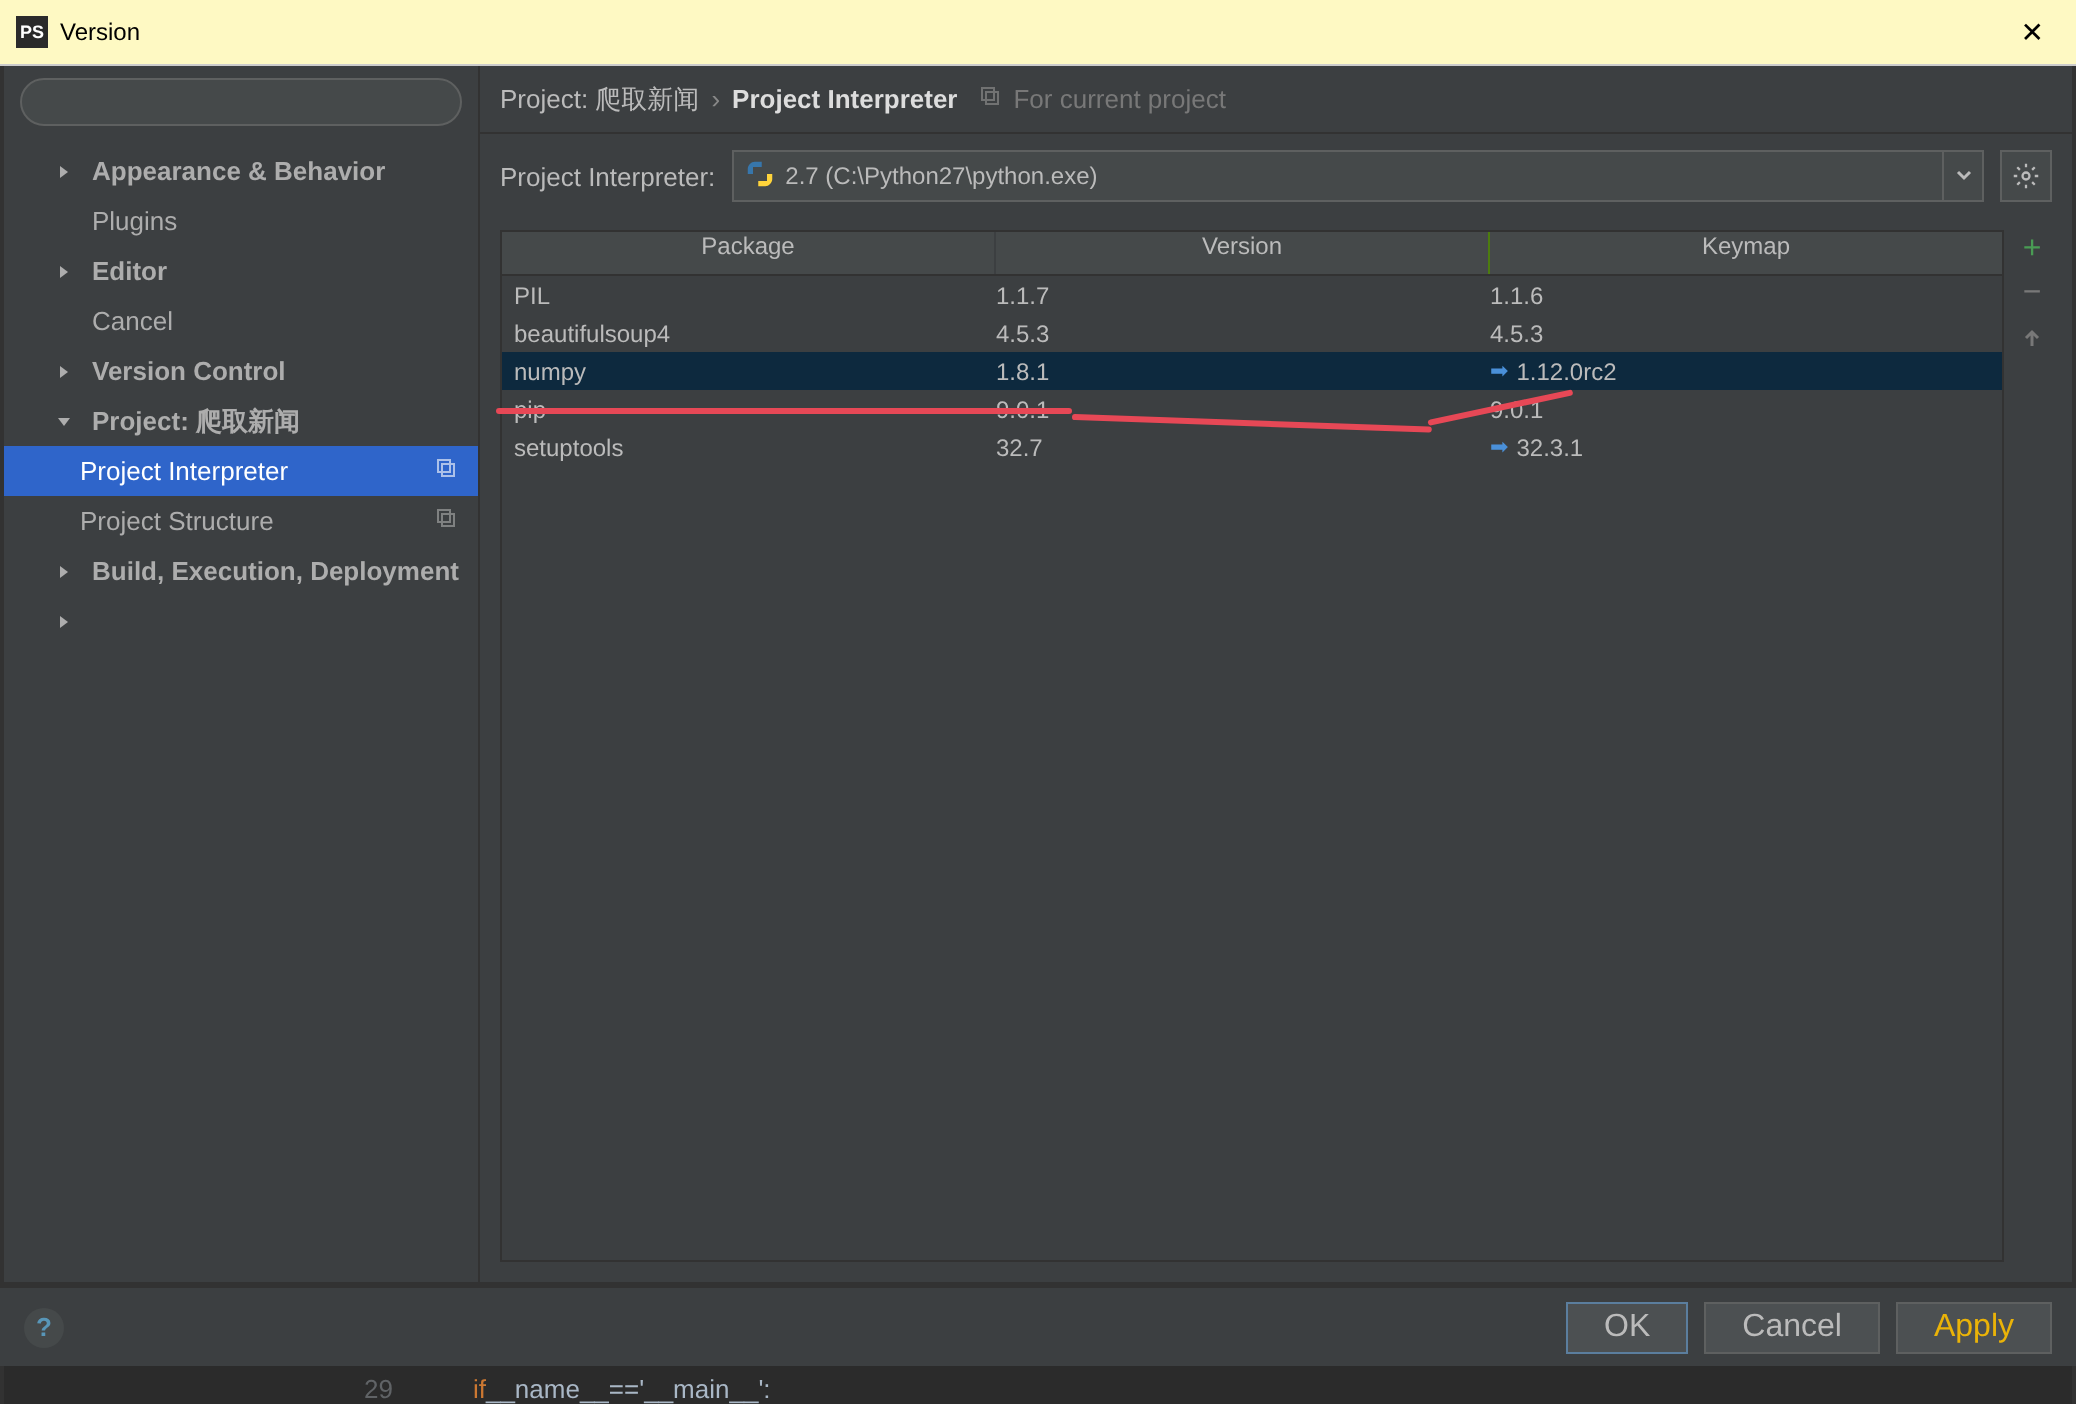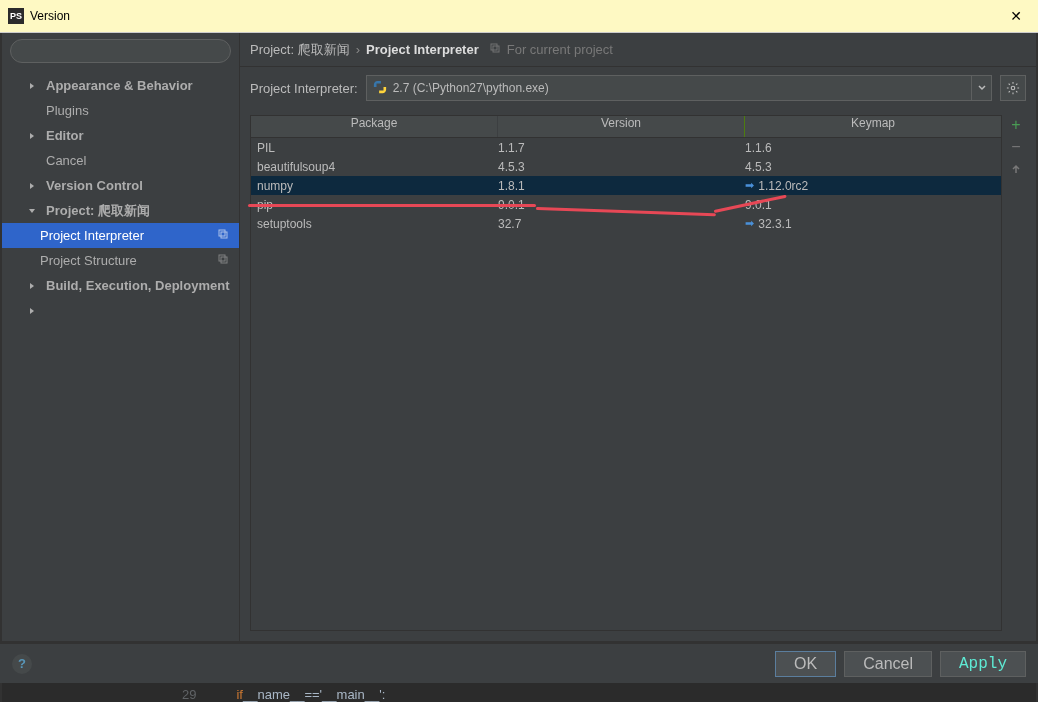--- a/index.html
+++ b/index.html
@@ -62,21 +62,21 @@
 
 .side-buttons { width: 20px; display: flex; flex-direction: column; gap: 2px; }
 .side-btn { width: 20px; height: 20px; display: flex; align-items: center; justify-content: center; font-size: 16px; cursor: pointer; color: #787878; }
 .side-btn.add { color: #499c54; }
 
 .footer { height: 40px; border-top: 1px solid #323232; display: flex; align-items: center; padding: 0 12px; gap: 8px; background: #3c3f41; }
 .footer .help { width: 20px; height: 20px; border-radius: 50%; background: #45494a; color: #5896b8; display: flex; align-items: center; justify-content: center; font-size: 13px; font-weight: bold; cursor: pointer; }
 .footer .spacer { flex: 1; }
 .footer .btn { height: 26px; padding: 0 18px; background: #4c5052; border: 1px solid #5e6060; color: #bbb; font-size: 16px; cursor: pointer; display: flex; align-items: center; }
 .footer .btn.primary { border: 1px solid #5b7e9e; }
-.footer .btn.disabled { color: #5eead4; font-family: Liberation Mono, monospace; }
+.footer .btn.disabled { color: #eab308; }
 
 .annot { position: absolute; pointer-events: none; }
 .annot.a1 { left: 248px; top: 204px; width: 288px; height: 3px; background: #e74856; border-radius: 2px; }
 .annot.a2 { left: 536px; top: 207px; width: 180px; height: 3px; background: #e74856; border-radius: 2px; transform: rotate(2deg); transform-origin: left; }
 .annot.a3 { left: 714px; top: 210px; width: 74px; height: 3px; background: #e74856; border-radius: 2px; transform: rotate(-12deg); transform-origin: left; }
 
 .bottom-code { height: 24px; background: #2b2b2b; color: #a9b7c6; font-family: Consolas, monospace; font-size: 13px; display: flex; align-items: center; padding-left: 180px; border: 2px solid #323232; border-top: none; }
 .bottom-code .ln { color: #606366; margin-right: 40px; }
 .bottom-code .kw { color: #cc7832; }
 .bottom-code .nm { color: #a9b7c6; }

